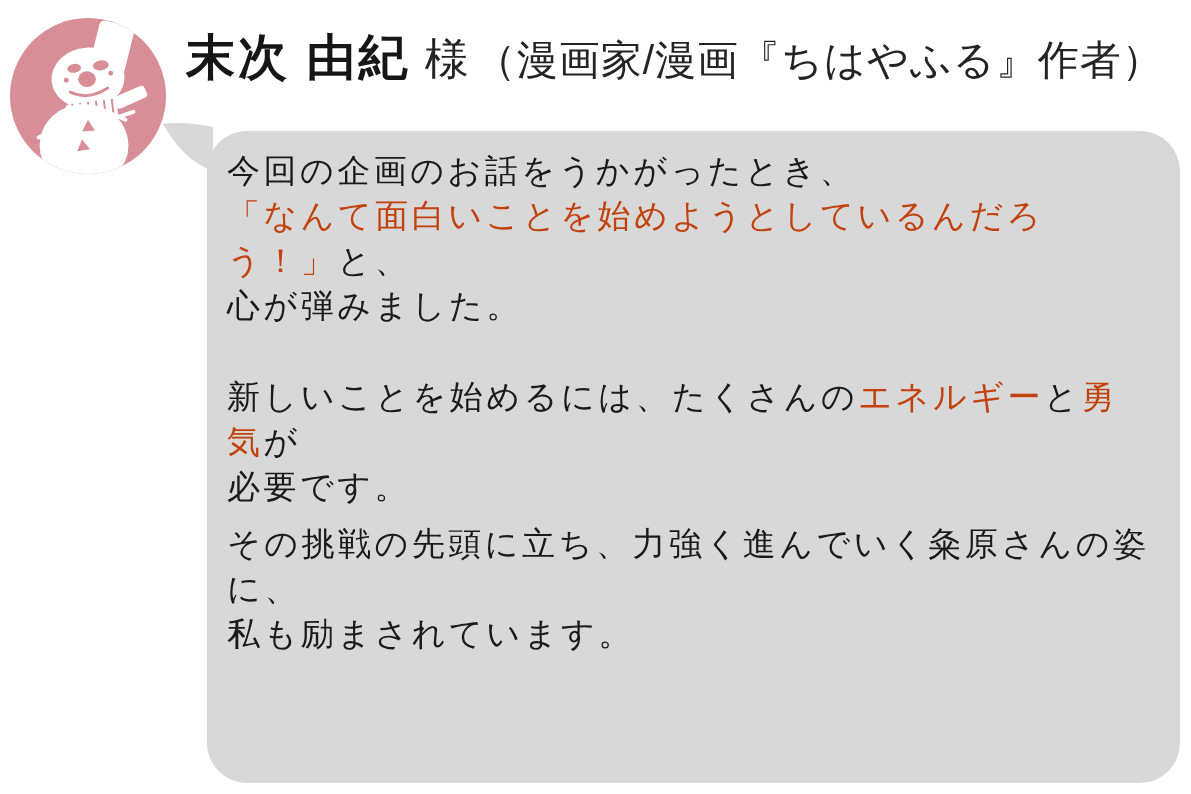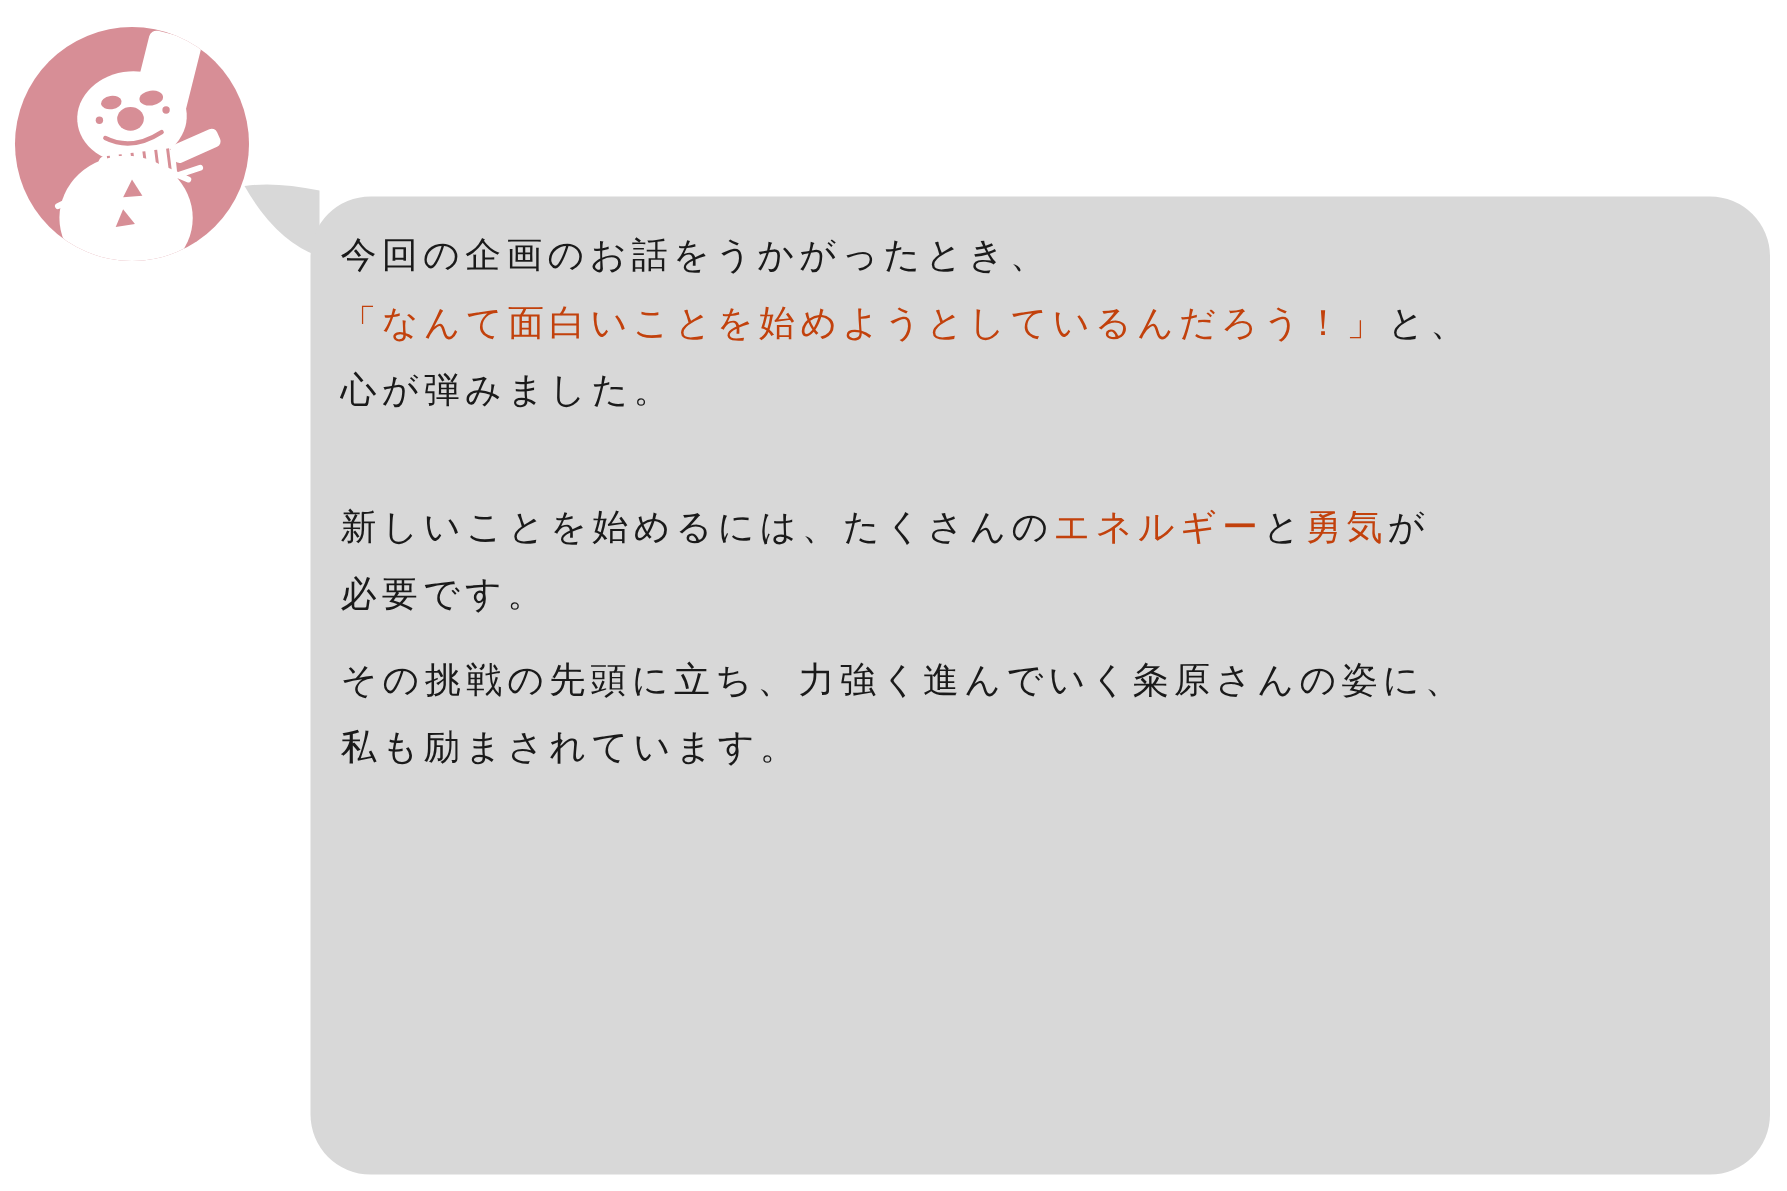--- a/index.html
+++ b/index.html
@@ -63,21 +63,21 @@
     top: 131px;
     width: 973px;
     height: 652px;
     box-sizing: border-box;
     background: #d8d8d8;
     border-radius: 40px;
     padding: 17px 28px 18px 20px;
   }
   .para {
     margin: 0 0 12px 0;
-    font-size: 24px;
+    font-size: 33px;
     line-height: 45px;
     letter-spacing: 3.5px;
     color: #1a1a1a;
     white-space: pre-line;
   }
   .para.gap-large {
     margin-top: 46px;
   }
   .para:last-child {
     margin-bottom: 0;
@@ -124,20 +124,25 @@
 
         <path d="M 80 104 l 7 11 l -13 1 z" fill="#d78e96"></path>
         <path d="M 74 124 l 8 10 l -13 2 z" fill="#d78e96"></path>
 
         <path d="M 30 122 L 58 108 M 38 128 L 52 114" stroke="#ffffff" stroke-width="4" stroke-linecap="round"></path>
         <path d="M 96 106 L 126 96 M 104 98 L 118 104" stroke="#ffffff" stroke-width="4" stroke-linecap="round"></path>
       </g>
     </svg>
   </div>
 
+  <div class="header">
+    <span class="name">末次 由紀</span>
+    <span class="honorific">様</span>
+    <span class="role-note">（漫画家/漫画『ちはやふる』作者）</span>
+  </div>
 
   <svg class="bubble-tail" viewBox="0 0 56 58">
     <path d="M 55 8 Q 26 2 5 5 Q 26 42 55 52 Z" fill="#d8d8d8"></path>
   </svg>
 
   <div class="bubble">
 
     <p class="para"><span>今回の企画のお話をうかがったとき、
 </span><span class="hl">「なんて面白いことを始めようとしているんだろう！」</span><span>と、
 心が弾みました。</span></p>

